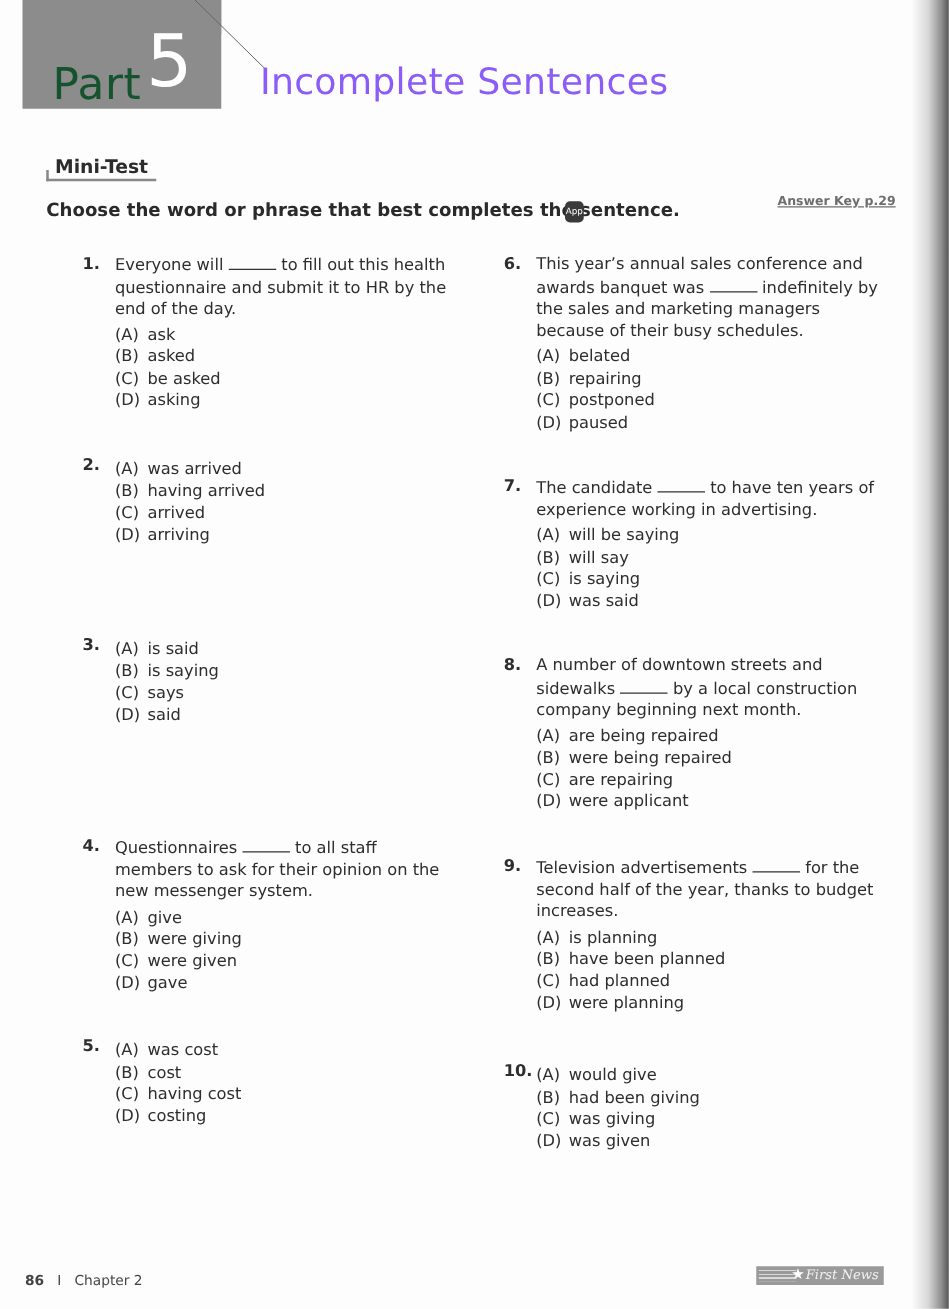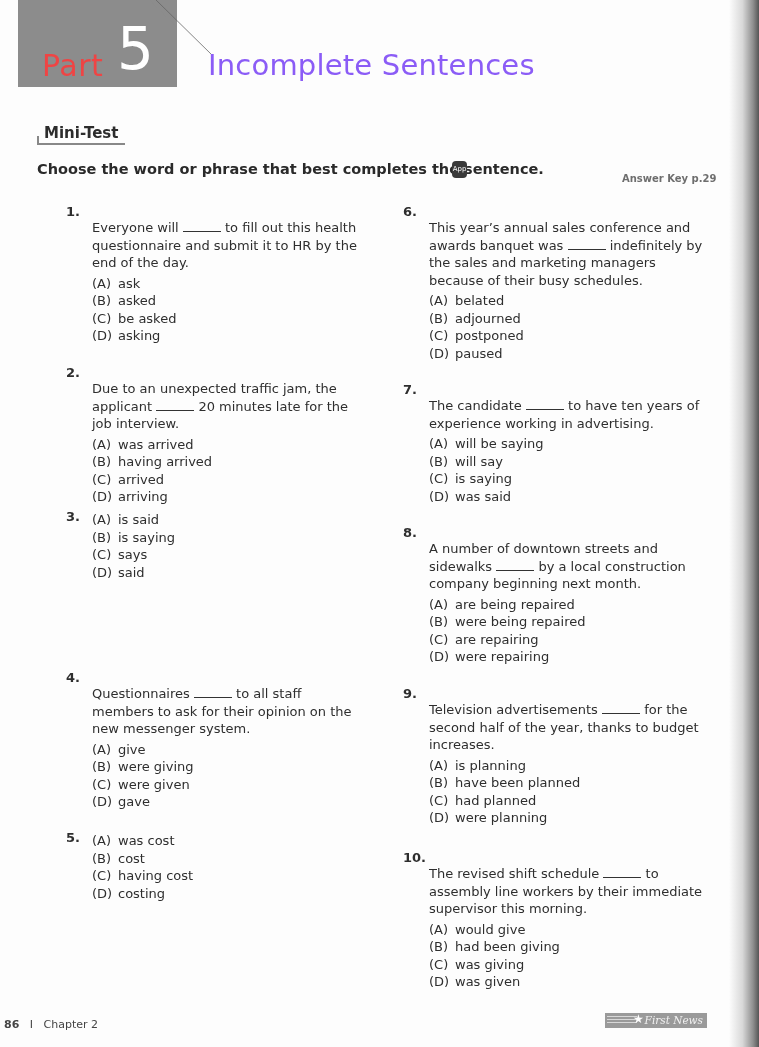--- a/index.html
+++ b/index.html
@@ -14,21 +14,21 @@
     background:linear-gradient(to right, rgba(255,255,255,0) 0%, #d8d8d8 45%, #8f8f8f 80%, #555 100%);
   }
   .part-box {
     position:absolute; left:18px; top:0; width:159px; height:87px;
     background:#8c8c8c;
   }
   .part-diag {
     position:absolute; left:150px; top:0; width:70px; height:60px; overflow:visible;
   }
   .part-label {
-    position:absolute; left:42px; top:48px; font-size:30px; color:#ef4444;
+    position:absolute; left:42px; top:48px; font-size:35px; color:#14532d;
     letter-spacing:0.5px;
   }
   .part-num {
     position:absolute; left:117px; top:20px; font-size:58px; color:#ffffff; line-height:1;
   }
   .title {
     position:absolute; left:208px; top:48px; font-size:29px; color:#8b5cf6;
     letter-spacing:0.2px;
   }
   .mini-test {
@@ -41,37 +41,37 @@
     position:absolute; left:37px; top:136px; width:2px; height:9px; background:#888;
   }
   .instruction {
     position:absolute; left:37px; top:161px; font-size:14.5px; font-weight:bold; color:#2a2a2a;
   }
   .app-badge {
     position:absolute; left:452px; top:161px; width:15px; height:17px; border-radius:4px;
     background:#3a3a3a; color:#fff; font-size:7px; line-height:17px; text-align:center;
   }
   .answer-key {
-    position:absolute; left:622px; top:173px; font-size:10px; font-weight:bold; color:#6e6e6e;
+    position:absolute; left:622px; top:156px; font-size:10px; font-weight:bold; color:#6e6e6e;text-decoration:underline;
   }
   .question {
     position:absolute; width:300px; font-size:13px; line-height:17.5px; color:#2e2e2e;
   }
   .q-num {
     position:absolute; left:0; top:0; font-weight:bold; width:30px;
   }
-  .q-text { margin-left:26px;margin-top:16px; }
+  .q-text { margin-left:26px; }
   .blank {
     display:inline-block; width:38px; border-bottom:1px solid #333; height:12px; vertical-align:baseline;
   }
   .options { margin-left:26px; margin-top:3px; }
   .option { display:flex; line-height:17.5px; }
   .opt-letter { width:26px; }
   .footer-page {
-    position:absolute; left:4px; top:1018px; font-size:11px; color:#444;
+    position:absolute; left:20px; top:1018px; font-size:11px; color:#444;
   }
   .footer-page b { color:#444; }
   .logo {
     position:absolute; left:605px; top:1013px; width:102px; height:15px;
     background:#9a9a9a; color:#f2f2f2; font-family:"DejaVu Serif", serif; font-style:italic;
     font-size:10.5px; line-height:15px; text-align:right; padding-right:4px; box-sizing:border-box;
     overflow:hidden;
   }
   .logo-lines {
     position:absolute; left:2px; top:3px; width:30px; height:9px;
@@ -120,21 +120,20 @@
           <span>be asked</span>
         </div>
         <div class="option">
           <span class="opt-letter">(D)</span>
           <span>asking</span>
         </div>
       </div>
     </div>
     <div class="question" style="left: 66px; top: 364px;">
       <span class="q-num">2.</span>
-      <div class="q-text"><span>Due to an unexpected traffic jam, the applicant </span><span class="blank"></span><span> 20 minutes late for the job interview.</span></div>
       <div class="options">
         <div class="option">
           <span class="opt-letter">(A)</span>
           <span>was arrived</span>
         </div>
         <div class="option">
           <span class="opt-letter">(B)</span>
           <span>having arrived</span>
         </div>
         <div class="option">
@@ -214,21 +213,21 @@
     <div class="question" style="left: 403px; top: 203px;">
       <span class="q-num">6.</span>
       <div class="q-text"><span>This year’s annual sales conference and awards banquet was </span><span class="blank"></span><span> indefinitely by the sales and marketing managers because of their busy schedules.</span></div>
       <div class="options">
         <div class="option">
           <span class="opt-letter">(A)</span>
           <span>belated</span>
         </div>
         <div class="option">
           <span class="opt-letter">(B)</span>
-          <span>adjourned</span>
+          <span>repairing</span>
         </div>
         <div class="option">
           <span class="opt-letter">(C)</span>
           <span>postponed</span>
         </div>
         <div class="option">
           <span class="opt-letter">(D)</span>
           <span>paused</span>
         </div>
       </div>
@@ -266,21 +265,21 @@
         <div class="option">
           <span class="opt-letter">(B)</span>
           <span>were being repaired</span>
         </div>
         <div class="option">
           <span class="opt-letter">(C)</span>
           <span>are repairing</span>
         </div>
         <div class="option">
           <span class="opt-letter">(D)</span>
-          <span>were repairing</span>
+          <span>were applicant</span>
         </div>
       </div>
     </div>
     <div class="question" style="left: 403px; top: 685px;">
       <span class="q-num">9.</span>
       <div class="q-text"><span>Television advertisements </span><span class="blank"></span><span> for the second half of the year, thanks to budget increases.</span></div>
       <div class="options">
         <div class="option">
           <span class="opt-letter">(A)</span>
           <span>is planning</span>
@@ -294,21 +293,20 @@
           <span>had planned</span>
         </div>
         <div class="option">
           <span class="opt-letter">(D)</span>
           <span>were planning</span>
         </div>
       </div>
     </div>
     <div class="question" style="left: 403px; top: 849px;">
       <span class="q-num">10.</span>
-      <div class="q-text"><span>The revised shift schedule </span><span class="blank"></span><span> to assembly line workers by their immediate supervisor this morning.</span></div>
       <div class="options">
         <div class="option">
           <span class="opt-letter">(A)</span>
           <span>would give</span>
         </div>
         <div class="option">
           <span class="opt-letter">(B)</span>
           <span>had been giving</span>
         </div>
         <div class="option">

